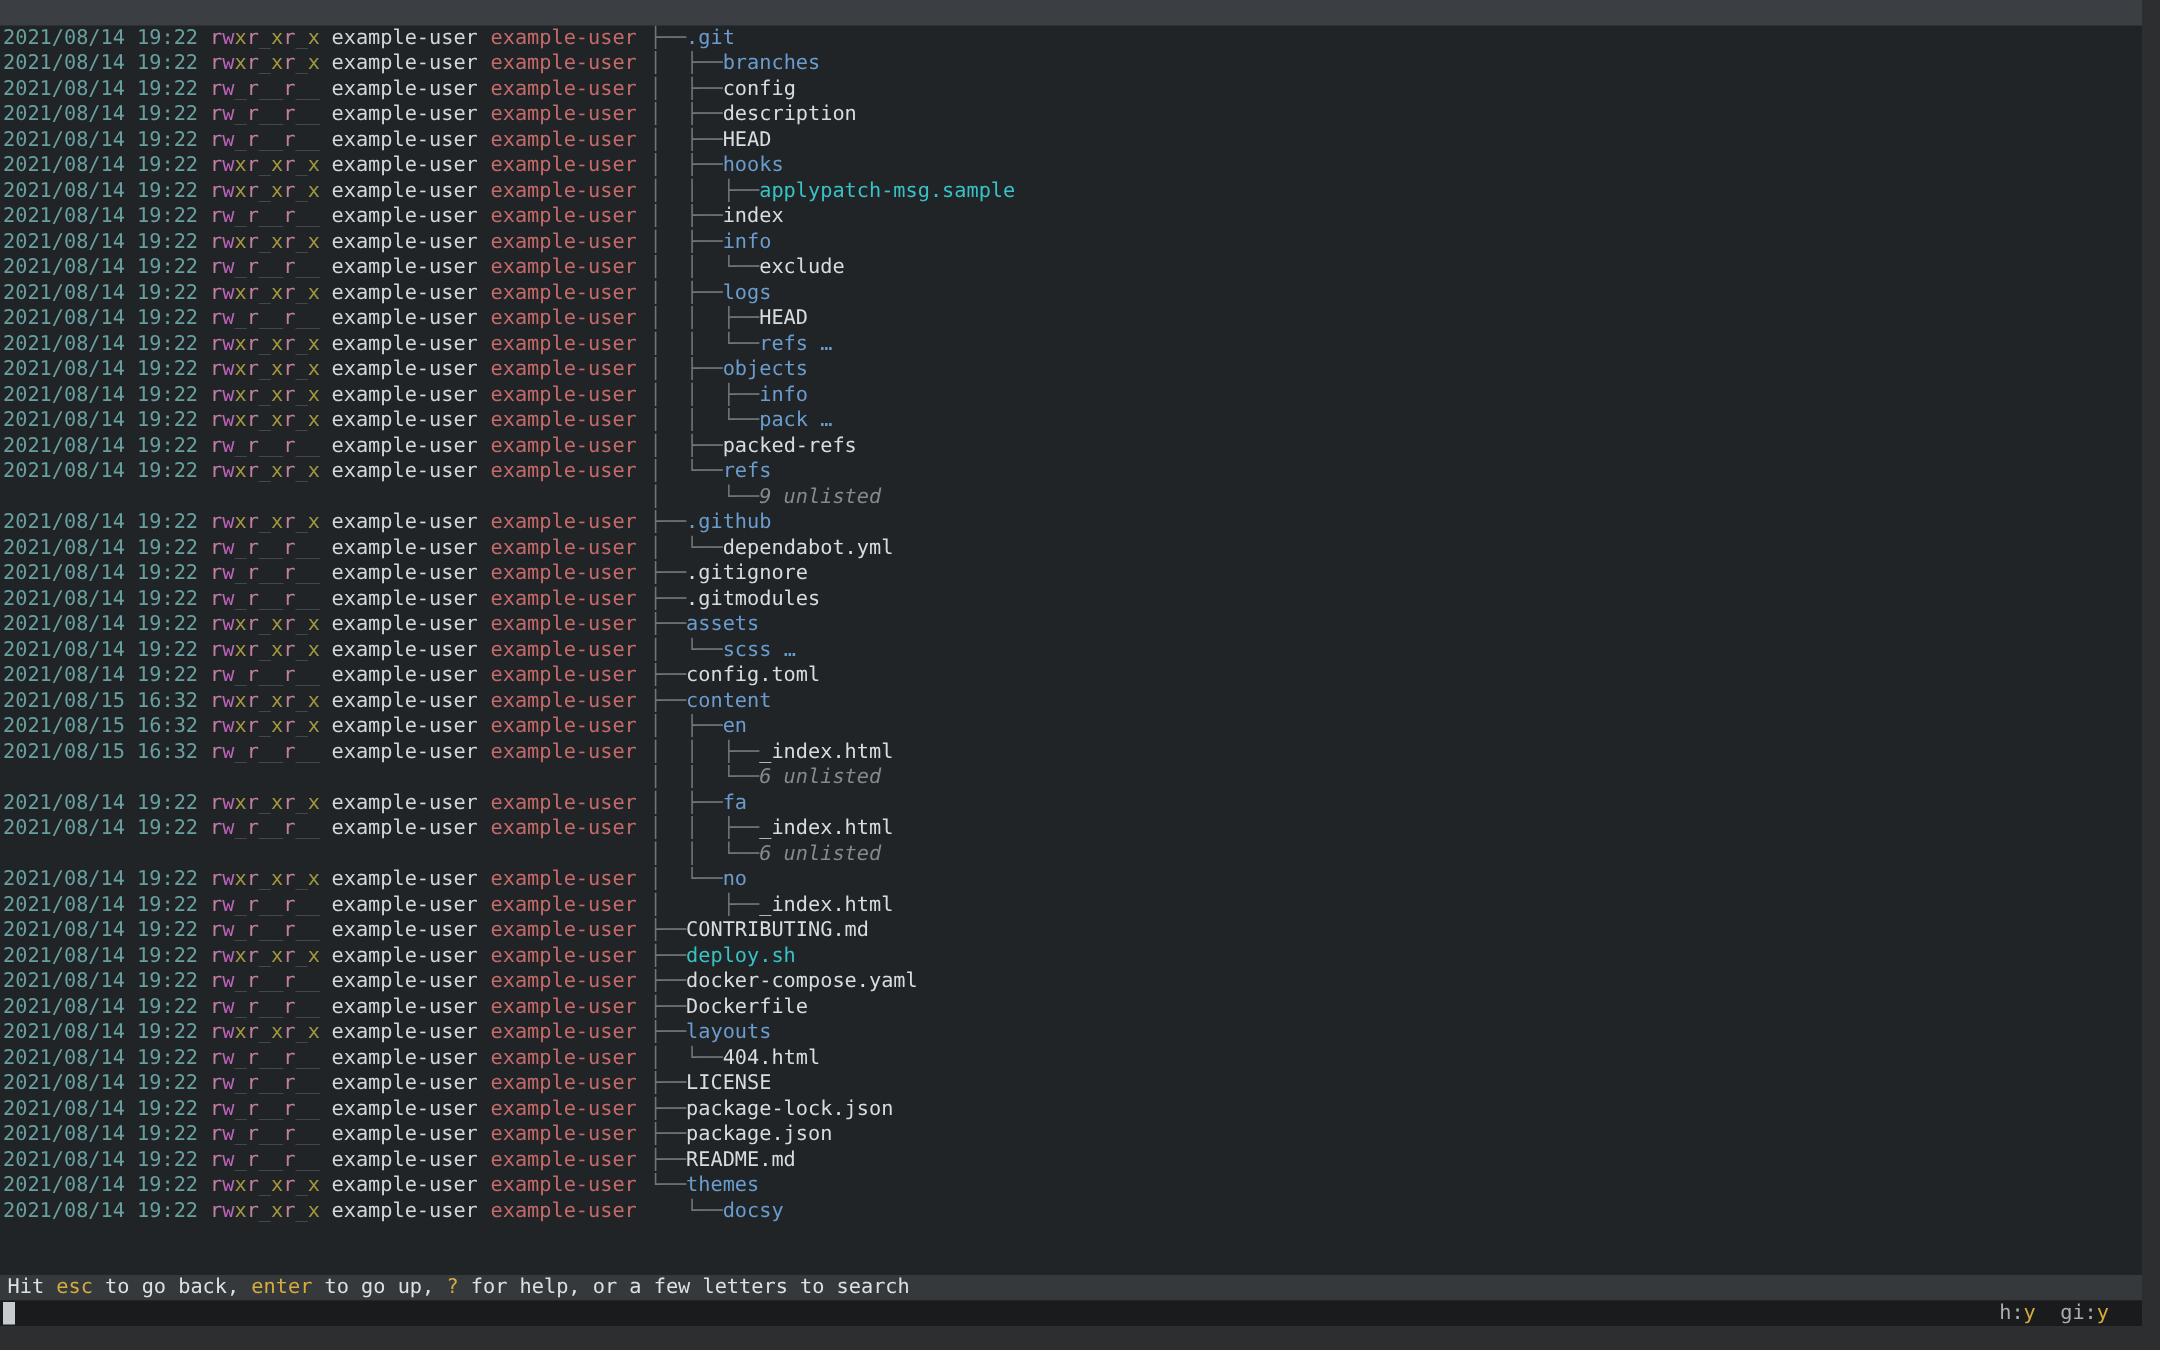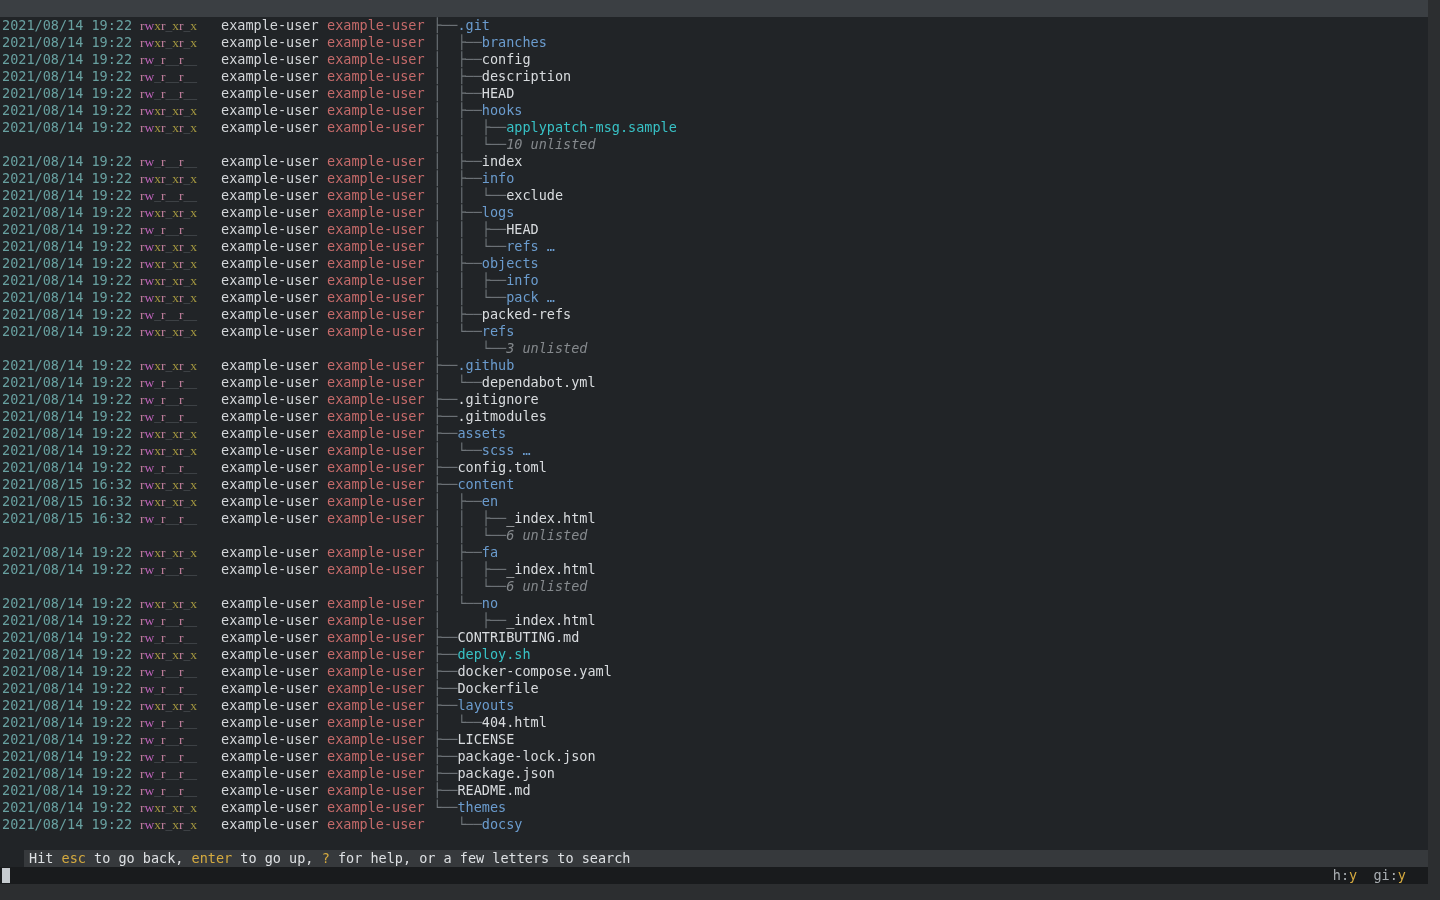--- a/index.html
+++ b/index.html
@@ -17,37 +17,37 @@
     color:#d9dcdf;
   }
   .header {
     height:17px; background:var(--c-header-bg);
     color:var(--c-path); white-space:pre;
     padding-left:5px; overflow:hidden;
   }
   .tree-area { height:833px; overflow:hidden; }
   .row { display:flex; height:17px; white-space:pre; padding-left:2px; overflow:hidden; }
   .c-date  { flex:none; width:138px; color:var(--c-date); }
-  .c-perm  { flex:none; width:81px;font-family:Liberation Serif, serif; }
+  .c-perm  { flex:none; width:81px; }
   .c-user  { flex:none; width:106px; color:var(--c-user); }
   .c-group { flex:none; width:106px; color:var(--c-group); }
   .c-tree  { flex:1; white-space:pre; overflow:hidden; }
   .pc-r { color:var(--c-perm-r); }
   .pc-w { color:var(--c-perm-w); }
   .pc-x { color:var(--c-perm-x); }
   .pc-u { color:var(--c-perm-u); }
   .prefix { color:var(--c-line); }
   .n-dir      { color:var(--c-dir); }
   .n-file     { color:var(--c-file); }
   .n-exec     { color:var(--c-exec); }
   .n-unlisted { color:var(--c-unlisted); font-style:italic; }
   .status {
     height:17px; background:var(--c-status-bg);
     color:var(--c-status-fg); white-space:pre;
-    padding-left:5px; overflow:hidden;margin-left:24px;
+    padding-left:5px; overflow:hidden;
   }
   .key { color:var(--c-key); }
   .input-line { position:relative; height:17px; background:var(--c-input-bg); }
   .cursor {
     position:absolute; left:2px; top:1px;
     width:8px; height:15px; background:#c6cbcf;
   }
   .flags {
     position:absolute; right:22px; top:0;
     height:16px; white-space:pre;
@@ -64,33 +64,32 @@
   </div>
 
   <div class="tree-area" id="tree-area">
       <div class="row"><span class="c-date">2021/08/14 19:22</span><span class="c-perm"><span class="pc-r">r</span><span class="pc-w">w</span><span class="pc-x">x</span><span class="pc-r">r</span><span class="pc-u">_</span><span class="pc-x">x</span><span class="pc-r">r</span><span class="pc-u">_</span><span class="pc-x">x</span></span><span class="c-user">example-user</span><span class="c-group">example-user</span><span class="c-tree"><span class="prefix">├──</span><span class="n-dir">.git</span></span></div>
       <div class="row"><span class="c-date">2021/08/14 19:22</span><span class="c-perm"><span class="pc-r">r</span><span class="pc-w">w</span><span class="pc-x">x</span><span class="pc-r">r</span><span class="pc-u">_</span><span class="pc-x">x</span><span class="pc-r">r</span><span class="pc-u">_</span><span class="pc-x">x</span></span><span class="c-user">example-user</span><span class="c-group">example-user</span><span class="c-tree"><span class="prefix">│  ├──</span><span class="n-dir">branches</span></span></div>
       <div class="row"><span class="c-date">2021/08/14 19:22</span><span class="c-perm"><span class="pc-r">r</span><span class="pc-w">w</span><span class="pc-u">_</span><span class="pc-r">r</span><span class="pc-u">_</span><span class="pc-u">_</span><span class="pc-r">r</span><span class="pc-u">_</span><span class="pc-u">_</span></span><span class="c-user">example-user</span><span class="c-group">example-user</span><span class="c-tree"><span class="prefix">│  ├──</span><span class="n-file">config</span></span></div>
       <div class="row"><span class="c-date">2021/08/14 19:22</span><span class="c-perm"><span class="pc-r">r</span><span class="pc-w">w</span><span class="pc-u">_</span><span class="pc-r">r</span><span class="pc-u">_</span><span class="pc-u">_</span><span class="pc-r">r</span><span class="pc-u">_</span><span class="pc-u">_</span></span><span class="c-user">example-user</span><span class="c-group">example-user</span><span class="c-tree"><span class="prefix">│  ├──</span><span class="n-file">description</span></span></div>
       <div class="row"><span class="c-date">2021/08/14 19:22</span><span class="c-perm"><span class="pc-r">r</span><span class="pc-w">w</span><span class="pc-u">_</span><span class="pc-r">r</span><span class="pc-u">_</span><span class="pc-u">_</span><span class="pc-r">r</span><span class="pc-u">_</span><span class="pc-u">_</span></span><span class="c-user">example-user</span><span class="c-group">example-user</span><span class="c-tree"><span class="prefix">│  ├──</span><span class="n-file">HEAD</span></span></div>
       <div class="row"><span class="c-date">2021/08/14 19:22</span><span class="c-perm"><span class="pc-r">r</span><span class="pc-w">w</span><span class="pc-x">x</span><span class="pc-r">r</span><span class="pc-u">_</span><span class="pc-x">x</span><span class="pc-r">r</span><span class="pc-u">_</span><span class="pc-x">x</span></span><span class="c-user">example-user</span><span class="c-group">example-user</span><span class="c-tree"><span class="prefix">│  ├──</span><span class="n-dir">hooks</span></span></div>
       <div class="row"><span class="c-date">2021/08/14 19:22</span><span class="c-perm"><span class="pc-r">r</span><span class="pc-w">w</span><span class="pc-x">x</span><span class="pc-r">r</span><span class="pc-u">_</span><span class="pc-x">x</span><span class="pc-r">r</span><span class="pc-u">_</span><span class="pc-x">x</span></span><span class="c-user">example-user</span><span class="c-group">example-user</span><span class="c-tree"><span class="prefix">│  │  ├──</span><span class="n-exec">applypatch-msg.sample</span></span></div>
-      <div class="row"><span class="c-date"></span><span class="c-perm"></span><span class="c-user"></span><span class="c-group"></span><span class="c-tree"><span class="prefix">│  │  └──</span><span class="n-unlisted">10 unlisted</span></span></div>
       <div class="row"><span class="c-date">2021/08/14 19:22</span><span class="c-perm"><span class="pc-r">r</span><span class="pc-w">w</span><span class="pc-u">_</span><span class="pc-r">r</span><span class="pc-u">_</span><span class="pc-u">_</span><span class="pc-r">r</span><span class="pc-u">_</span><span class="pc-u">_</span></span><span class="c-user">example-user</span><span class="c-group">example-user</span><span class="c-tree"><span class="prefix">│  ├──</span><span class="n-file">index</span></span></div>
       <div class="row"><span class="c-date">2021/08/14 19:22</span><span class="c-perm"><span class="pc-r">r</span><span class="pc-w">w</span><span class="pc-x">x</span><span class="pc-r">r</span><span class="pc-u">_</span><span class="pc-x">x</span><span class="pc-r">r</span><span class="pc-u">_</span><span class="pc-x">x</span></span><span class="c-user">example-user</span><span class="c-group">example-user</span><span class="c-tree"><span class="prefix">│  ├──</span><span class="n-dir">info</span></span></div>
       <div class="row"><span class="c-date">2021/08/14 19:22</span><span class="c-perm"><span class="pc-r">r</span><span class="pc-w">w</span><span class="pc-u">_</span><span class="pc-r">r</span><span class="pc-u">_</span><span class="pc-u">_</span><span class="pc-r">r</span><span class="pc-u">_</span><span class="pc-u">_</span></span><span class="c-user">example-user</span><span class="c-group">example-user</span><span class="c-tree"><span class="prefix">│  │  └──</span><span class="n-file">exclude</span></span></div>
       <div class="row"><span class="c-date">2021/08/14 19:22</span><span class="c-perm"><span class="pc-r">r</span><span class="pc-w">w</span><span class="pc-x">x</span><span class="pc-r">r</span><span class="pc-u">_</span><span class="pc-x">x</span><span class="pc-r">r</span><span class="pc-u">_</span><span class="pc-x">x</span></span><span class="c-user">example-user</span><span class="c-group">example-user</span><span class="c-tree"><span class="prefix">│  ├──</span><span class="n-dir">logs</span></span></div>
       <div class="row"><span class="c-date">2021/08/14 19:22</span><span class="c-perm"><span class="pc-r">r</span><span class="pc-w">w</span><span class="pc-u">_</span><span class="pc-r">r</span><span class="pc-u">_</span><span class="pc-u">_</span><span class="pc-r">r</span><span class="pc-u">_</span><span class="pc-u">_</span></span><span class="c-user">example-user</span><span class="c-group">example-user</span><span class="c-tree"><span class="prefix">│  │  ├──</span><span class="n-file">HEAD</span></span></div>
       <div class="row"><span class="c-date">2021/08/14 19:22</span><span class="c-perm"><span class="pc-r">r</span><span class="pc-w">w</span><span class="pc-x">x</span><span class="pc-r">r</span><span class="pc-u">_</span><span class="pc-x">x</span><span class="pc-r">r</span><span class="pc-u">_</span><span class="pc-x">x</span></span><span class="c-user">example-user</span><span class="c-group">example-user</span><span class="c-tree"><span class="prefix">│  │  └──</span><span class="n-dir">refs …</span></span></div>
       <div class="row"><span class="c-date">2021/08/14 19:22</span><span class="c-perm"><span class="pc-r">r</span><span class="pc-w">w</span><span class="pc-x">x</span><span class="pc-r">r</span><span class="pc-u">_</span><span class="pc-x">x</span><span class="pc-r">r</span><span class="pc-u">_</span><span class="pc-x">x</span></span><span class="c-user">example-user</span><span class="c-group">example-user</span><span class="c-tree"><span class="prefix">│  ├──</span><span class="n-dir">objects</span></span></div>
       <div class="row"><span class="c-date">2021/08/14 19:22</span><span class="c-perm"><span class="pc-r">r</span><span class="pc-w">w</span><span class="pc-x">x</span><span class="pc-r">r</span><span class="pc-u">_</span><span class="pc-x">x</span><span class="pc-r">r</span><span class="pc-u">_</span><span class="pc-x">x</span></span><span class="c-user">example-user</span><span class="c-group">example-user</span><span class="c-tree"><span class="prefix">│  │  ├──</span><span class="n-dir">info</span></span></div>
       <div class="row"><span class="c-date">2021/08/14 19:22</span><span class="c-perm"><span class="pc-r">r</span><span class="pc-w">w</span><span class="pc-x">x</span><span class="pc-r">r</span><span class="pc-u">_</span><span class="pc-x">x</span><span class="pc-r">r</span><span class="pc-u">_</span><span class="pc-x">x</span></span><span class="c-user">example-user</span><span class="c-group">example-user</span><span class="c-tree"><span class="prefix">│  │  └──</span><span class="n-dir">pack …</span></span></div>
       <div class="row"><span class="c-date">2021/08/14 19:22</span><span class="c-perm"><span class="pc-r">r</span><span class="pc-w">w</span><span class="pc-u">_</span><span class="pc-r">r</span><span class="pc-u">_</span><span class="pc-u">_</span><span class="pc-r">r</span><span class="pc-u">_</span><span class="pc-u">_</span></span><span class="c-user">example-user</span><span class="c-group">example-user</span><span class="c-tree"><span class="prefix">│  ├──</span><span class="n-file">packed-refs</span></span></div>
       <div class="row"><span class="c-date">2021/08/14 19:22</span><span class="c-perm"><span class="pc-r">r</span><span class="pc-w">w</span><span class="pc-x">x</span><span class="pc-r">r</span><span class="pc-u">_</span><span class="pc-x">x</span><span class="pc-r">r</span><span class="pc-u">_</span><span class="pc-x">x</span></span><span class="c-user">example-user</span><span class="c-group">example-user</span><span class="c-tree"><span class="prefix">│  └──</span><span class="n-dir">refs</span></span></div>
-      <div class="row"><span class="c-date"></span><span class="c-perm"></span><span class="c-user"></span><span class="c-group"></span><span class="c-tree"><span class="prefix">│     └──</span><span class="n-unlisted">3 unlisted</span></span></div>
+      <div class="row"><span class="c-date"></span><span class="c-perm"></span><span class="c-user"></span><span class="c-group"></span><span class="c-tree"><span class="prefix">│     └──</span><span class="n-unlisted">9 unlisted</span></span></div>
       <div class="row"><span class="c-date">2021/08/14 19:22</span><span class="c-perm"><span class="pc-r">r</span><span class="pc-w">w</span><span class="pc-x">x</span><span class="pc-r">r</span><span class="pc-u">_</span><span class="pc-x">x</span><span class="pc-r">r</span><span class="pc-u">_</span><span class="pc-x">x</span></span><span class="c-user">example-user</span><span class="c-group">example-user</span><span class="c-tree"><span class="prefix">├──</span><span class="n-dir">.github</span></span></div>
       <div class="row"><span class="c-date">2021/08/14 19:22</span><span class="c-perm"><span class="pc-r">r</span><span class="pc-w">w</span><span class="pc-u">_</span><span class="pc-r">r</span><span class="pc-u">_</span><span class="pc-u">_</span><span class="pc-r">r</span><span class="pc-u">_</span><span class="pc-u">_</span></span><span class="c-user">example-user</span><span class="c-group">example-user</span><span class="c-tree"><span class="prefix">│  └──</span><span class="n-file">dependabot.yml</span></span></div>
       <div class="row"><span class="c-date">2021/08/14 19:22</span><span class="c-perm"><span class="pc-r">r</span><span class="pc-w">w</span><span class="pc-u">_</span><span class="pc-r">r</span><span class="pc-u">_</span><span class="pc-u">_</span><span class="pc-r">r</span><span class="pc-u">_</span><span class="pc-u">_</span></span><span class="c-user">example-user</span><span class="c-group">example-user</span><span class="c-tree"><span class="prefix">├──</span><span class="n-file">.gitignore</span></span></div>
       <div class="row"><span class="c-date">2021/08/14 19:22</span><span class="c-perm"><span class="pc-r">r</span><span class="pc-w">w</span><span class="pc-u">_</span><span class="pc-r">r</span><span class="pc-u">_</span><span class="pc-u">_</span><span class="pc-r">r</span><span class="pc-u">_</span><span class="pc-u">_</span></span><span class="c-user">example-user</span><span class="c-group">example-user</span><span class="c-tree"><span class="prefix">├──</span><span class="n-file">.gitmodules</span></span></div>
       <div class="row"><span class="c-date">2021/08/14 19:22</span><span class="c-perm"><span class="pc-r">r</span><span class="pc-w">w</span><span class="pc-x">x</span><span class="pc-r">r</span><span class="pc-u">_</span><span class="pc-x">x</span><span class="pc-r">r</span><span class="pc-u">_</span><span class="pc-x">x</span></span><span class="c-user">example-user</span><span class="c-group">example-user</span><span class="c-tree"><span class="prefix">├──</span><span class="n-dir">assets</span></span></div>
       <div class="row"><span class="c-date">2021/08/14 19:22</span><span class="c-perm"><span class="pc-r">r</span><span class="pc-w">w</span><span class="pc-x">x</span><span class="pc-r">r</span><span class="pc-u">_</span><span class="pc-x">x</span><span class="pc-r">r</span><span class="pc-u">_</span><span class="pc-x">x</span></span><span class="c-user">example-user</span><span class="c-group">example-user</span><span class="c-tree"><span class="prefix">│  └──</span><span class="n-dir">scss …</span></span></div>
       <div class="row"><span class="c-date">2021/08/14 19:22</span><span class="c-perm"><span class="pc-r">r</span><span class="pc-w">w</span><span class="pc-u">_</span><span class="pc-r">r</span><span class="pc-u">_</span><span class="pc-u">_</span><span class="pc-r">r</span><span class="pc-u">_</span><span class="pc-u">_</span></span><span class="c-user">example-user</span><span class="c-group">example-user</span><span class="c-tree"><span class="prefix">├──</span><span class="n-file">config.toml</span></span></div>
       <div class="row"><span class="c-date">2021/08/15 16:32</span><span class="c-perm"><span class="pc-r">r</span><span class="pc-w">w</span><span class="pc-x">x</span><span class="pc-r">r</span><span class="pc-u">_</span><span class="pc-x">x</span><span class="pc-r">r</span><span class="pc-u">_</span><span class="pc-x">x</span></span><span class="c-user">example-user</span><span class="c-group">example-user</span><span class="c-tree"><span class="prefix">├──</span><span class="n-dir">content</span></span></div>
       <div class="row"><span class="c-date">2021/08/15 16:32</span><span class="c-perm"><span class="pc-r">r</span><span class="pc-w">w</span><span class="pc-x">x</span><span class="pc-r">r</span><span class="pc-u">_</span><span class="pc-x">x</span><span class="pc-r">r</span><span class="pc-u">_</span><span class="pc-x">x</span></span><span class="c-user">example-user</span><span class="c-group">example-user</span><span class="c-tree"><span class="prefix">│  ├──</span><span class="n-dir">en</span></span></div>
       <div class="row"><span class="c-date">2021/08/15 16:32</span><span class="c-perm"><span class="pc-r">r</span><span class="pc-w">w</span><span class="pc-u">_</span><span class="pc-r">r</span><span class="pc-u">_</span><span class="pc-u">_</span><span class="pc-r">r</span><span class="pc-u">_</span><span class="pc-u">_</span></span><span class="c-user">example-user</span><span class="c-group">example-user</span><span class="c-tree"><span class="prefix">│  │  ├──</span><span class="n-file">_index.html</span></span></div>

